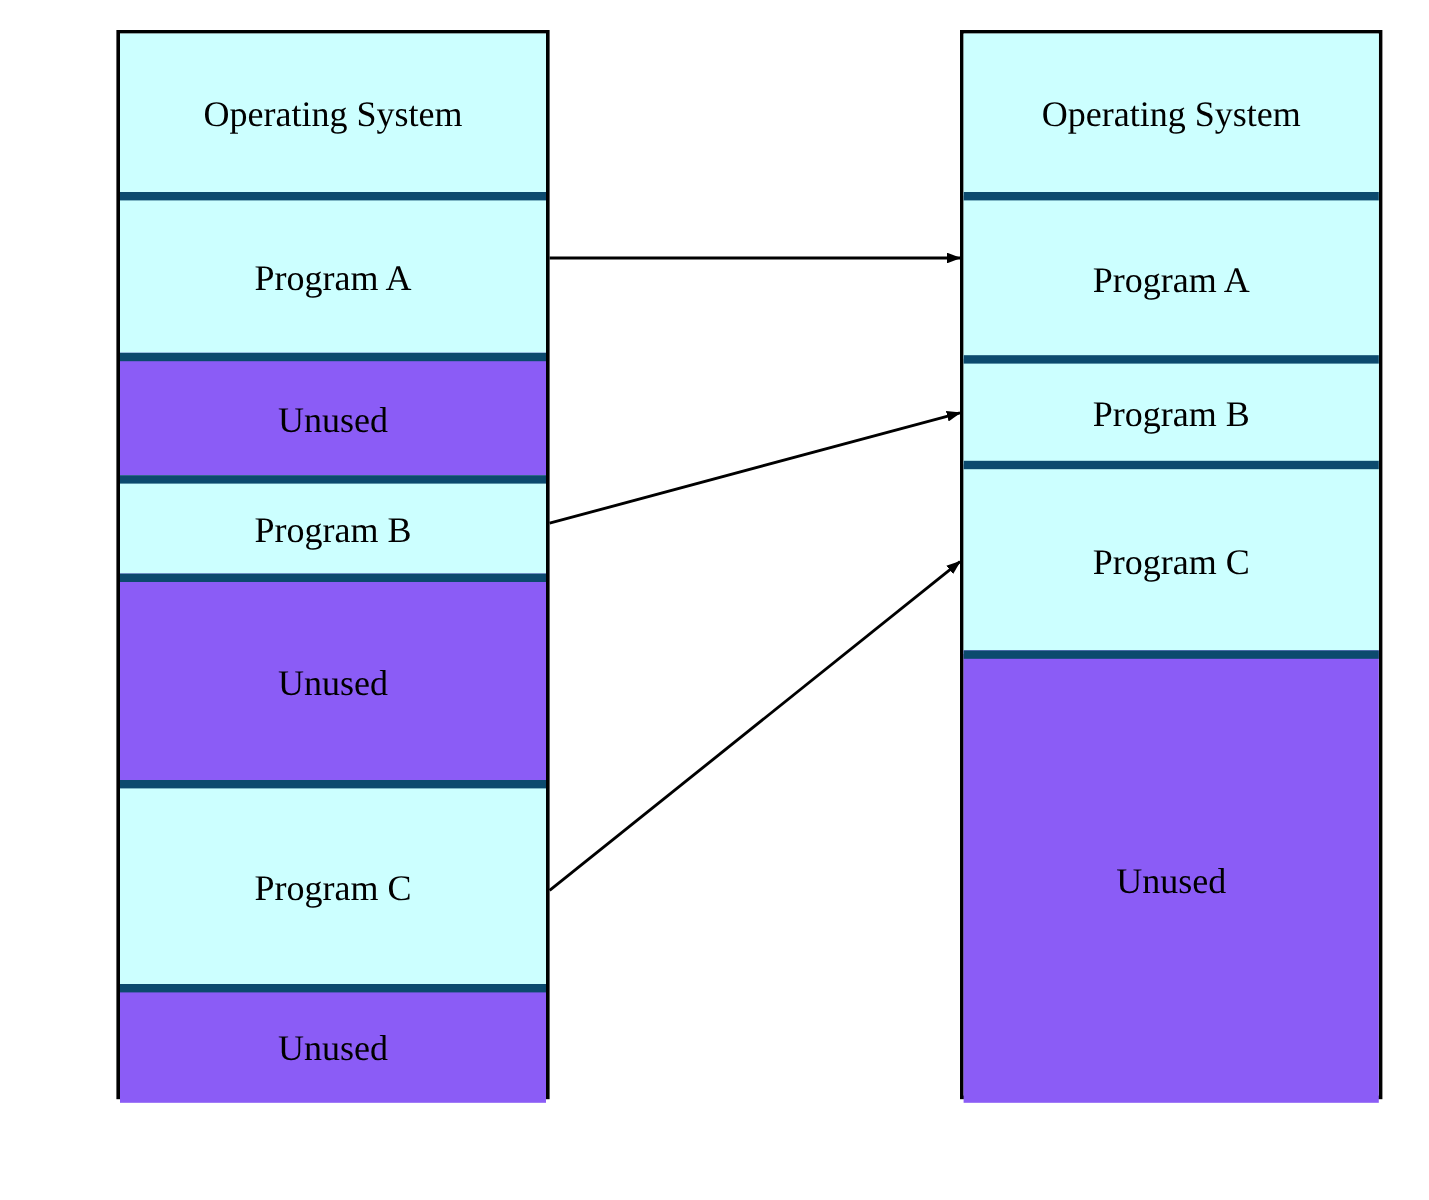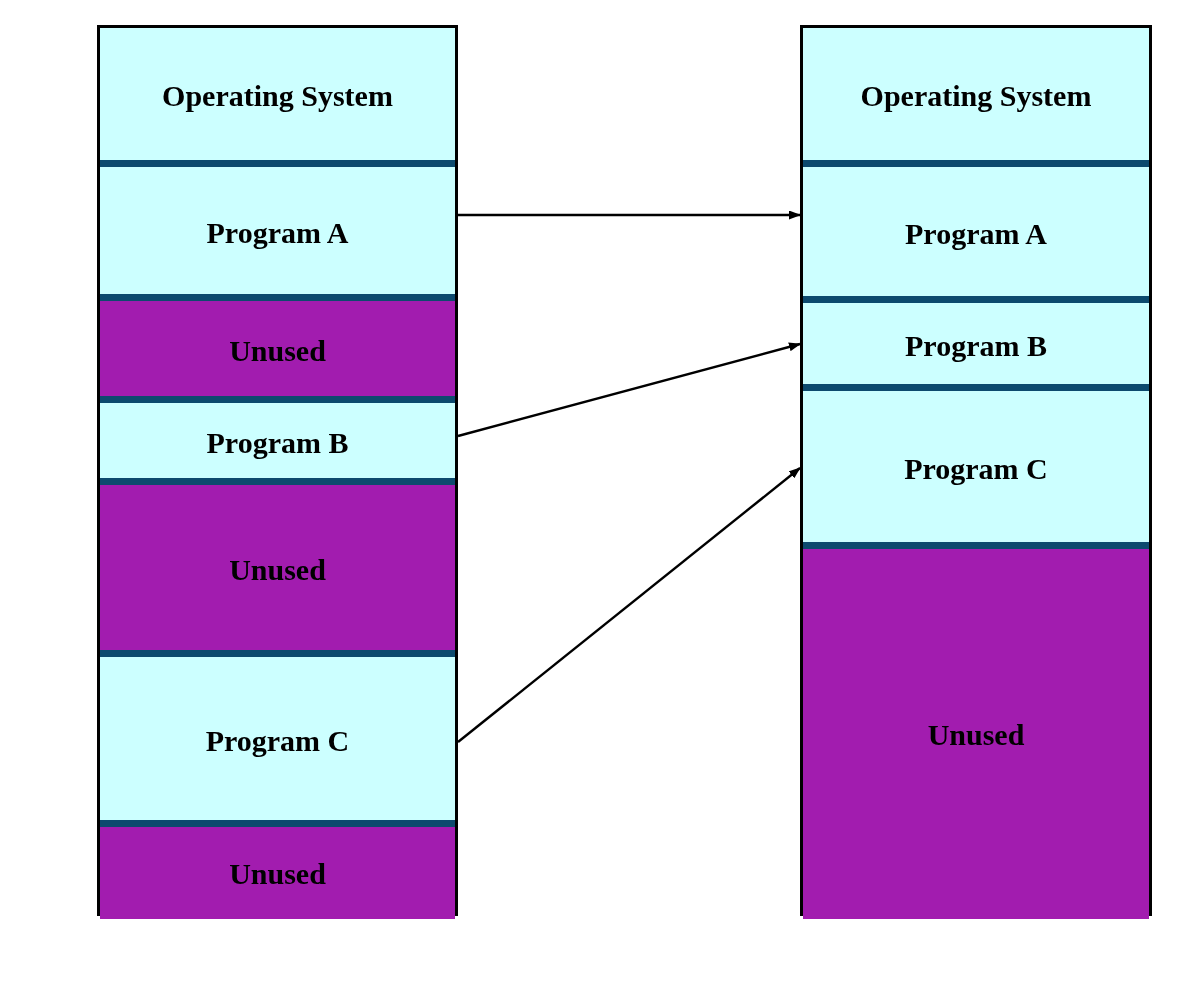--- a/index.html
+++ b/index.html
@@ -31,25 +31,24 @@
     left: 0;
     right: 0;
     box-sizing: border-box;
     display: flex;
     align-items: center;
     justify-content: center;
     color: #000000;
     font-size: 30px;
     line-height: 1.1;
     white-space: nowrap;
-    font-weight: bold;
   }
 
   .mem-block.fill-program { background: #ccffff; }
-  .mem-block.fill-unused  { background: #a21caf; }
+  .mem-block.fill-unused  { background: #8b5cf6; }
 
   
   .mem-block.divider-top { border-top: 7px solid #0c4a6e; }
 
   #arrow-layer {
     position: absolute;
     left: 0;
     top: 0;
     width: 1191px;
     height: 1000px;

